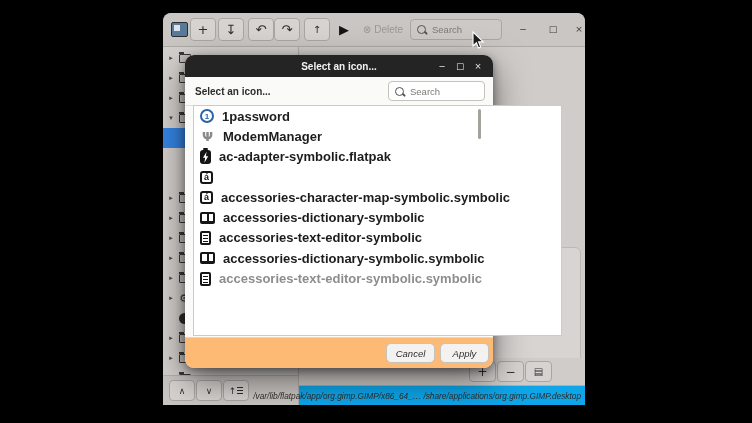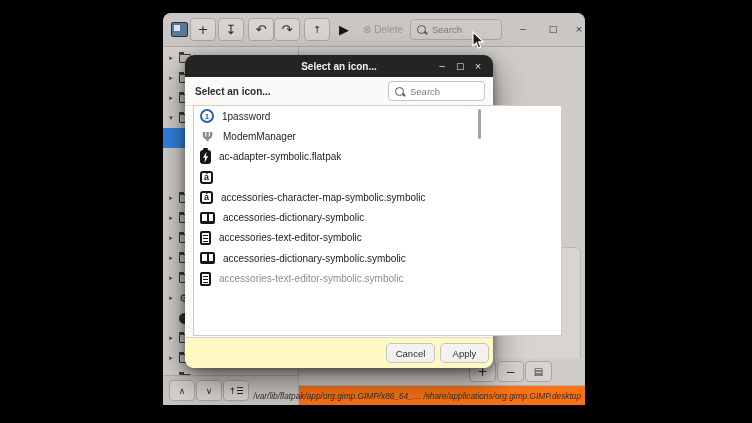--- a/index.html
+++ b/index.html
@@ -58,21 +58,21 @@
   #bottom-left{position:absolute;left:0;top:362px;width:135px;height:30px;background:#c9c5c2;
                border-top:1px solid #b3b0ad;}
   .bl-btn{position:absolute;top:4px;width:26px;height:21px;background:#d6d3d0;border:1px solid #a9a6a3;
           border-radius:4px;display:flex;align-items:center;justify-content:center;font-size:9px;
           color:#2e2e2e;box-sizing:border-box;gap:1px;}
   .sort-lines{width:6px;height:7px;background:repeating-linear-gradient(0deg,#2e2e2e 0 1px,transparent 1px 3px);}
   #bottom-mid{position:absolute;left:136px;top:345px;width:286px;height:27px;background:#d0ccc9;}
   .bm-btn{position:absolute;top:3px;width:27px;height:21px;background:#d6d3d0;border:1px solid #a9a6a3;
           border-radius:4px;display:flex;align-items:center;justify-content:center;font-size:12px;
           color:#2e2e2e;box-sizing:border-box;}
-  #statusbar{position:absolute;left:136px;top:372px;width:286px;height:20px;background:#f97316;
+  #statusbar{position:absolute;left:136px;top:372px;width:286px;height:20px;background:#0ea5e9;
              border-top:1px solid #b1aeab;display:flex;align-items:center;justify-content:flex-end;
              padding-right:4px;box-sizing:border-box;}
   #status-path{font-size:8.3px;font-style:italic;color:#2e2c2a;white-space:nowrap;}
 
   
   #dialog{position:absolute;left:185px;top:55px;width:308px;height:313px;border-radius:9px;
           background:#fafaf9;box-shadow:0 12px 34px rgba(0,0,0,.5),0 3px 10px rgba(0,0,0,.4);}
   #dlg-titlebar{position:absolute;left:0;top:0;width:100%;height:22px;background:#242424;
                 border-radius:9px 9px 0 0;}
   #dlg-title{position:absolute;left:0;right:0;top:0;height:22px;display:flex;align-items:center;
@@ -82,43 +82,43 @@
   #dlg-header{position:absolute;left:0;top:22px;width:100%;height:28px;background:#fafaf9;
               border-bottom:1px solid #e2dfdc;}
   #dlg-header-label{position:absolute;left:10px;top:0;height:28px;display:flex;align-items:center;
                     font-size:10px;font-weight:bold;color:#2c2c2c;}
   #dlg-search{position:absolute;right:8px;top:4px;width:97px;height:20px;background:#fff;
               border:1px solid #c6c2be;border-radius:4px;display:flex;align-items:center;gap:4px;
               padding:0 6px;box-sizing:border-box;}
   #dlg-list{position:absolute;left:8px;top:50px;width:369px;height:231px;background:#fff;
             border:1px solid #cfcac5;box-sizing:border-box;overflow:hidden;}
   .lrow{height:20.3px;display:flex;align-items:center;gap:8px;padding-left:6px;box-sizing:border-box;}
-  .llabel{font-size:10px;color:#1c1c1c;white-space:nowrap;}
+  .llabel{font-size:13px;color:#1c1c1c;white-space:nowrap;font-weight:bold;}
   .ic{flex:none;display:flex;align-items:center;justify-content:center;box-sizing:border-box;}
   .i-1p{width:14px;height:14px;border:2px solid #2b63a8;border-radius:50%;background:#fff;
         color:#2b63a8;font-weight:bold;font-size:8px;}
   .i-modem{width:15px;height:15px;color:#8a8a8a;font-size:13px;font-weight:bold;line-height:15px;}
   .i-ac{width:11px;height:14px;background:#151515;border-radius:3px;position:relative;margin-top:1px;}
   .i-ac::before{content:"";position:absolute;top:-2px;left:3px;right:3px;height:2px;background:#151515;border-radius:1px;}
   .i-ac .bolt{position:absolute;inset:1px;clip-path:polygon(62% 5%,22% 54%,46% 54%,38% 95%,80% 42%,54% 42%);background:#fff;}
   .i-calc{width:14px;height:13px;background:#151515;border-radius:2px;position:relative;}
   .i-calc::after{content:"";position:absolute;inset:2px;
      background:repeating-linear-gradient(0deg,#fff 0 1px,transparent 1px 3px),
                 repeating-linear-gradient(90deg,#fff 0 1px,transparent 1px 3px);}
   .i-char{width:13px;height:13px;border:2px solid #151515;border-radius:3px;background:#fff;
           color:#151515;font-weight:bold;font-size:9px;}
   .i-dict{width:15px;height:12px;border:2px solid #151515;border-bottom-width:3px;border-radius:2px;
           background:#fff;position:relative;}
   .i-dict::after{content:"";position:absolute;top:0;bottom:0;left:50%;width:2px;margin-left:-1px;background:#151515;}
   .i-edit{width:11px;height:14px;border:2px solid #151515;border-radius:2px;background:#fff;position:relative;}
   .i-edit::after{content:"";position:absolute;left:1px;right:1px;top:1px;height:8px;
      background:repeating-linear-gradient(0deg,#151515 0 1px,transparent 1px 3px);}
   #dlg-scrollbar{position:absolute;right:12px;top:54px;width:3px;height:30px;background:#a5a19d;border-radius:2px;}
-  #dlg-actions{position:absolute;left:0;bottom:0;width:100%;height:30px;background:#fef9c3;
-               border-top:1px solid #dcd8d5;border-radius:0 0 9px 9px;}
+  #dlg-actions{position:absolute;left:0;bottom:0;width:100%;height:30px;background:#fdba74;
+               border-top:1px solid #dcd8d5;border-radius:0 0 9px 9px;font-style:italic;}
   .dlg-btn{position:absolute;top:5px;height:20px;width:49px;background:#f4f2f0;border:1px solid #c6c2be;
            border-radius:5px;display:flex;align-items:center;justify-content:center;font-size:9.5px;
            color:#2e2e2e;box-sizing:border-box;}
 
   
   #cursor{position:absolute;left:472px;top:31px;z-index:60;}
 </style>
 </head>
 <body>
 

